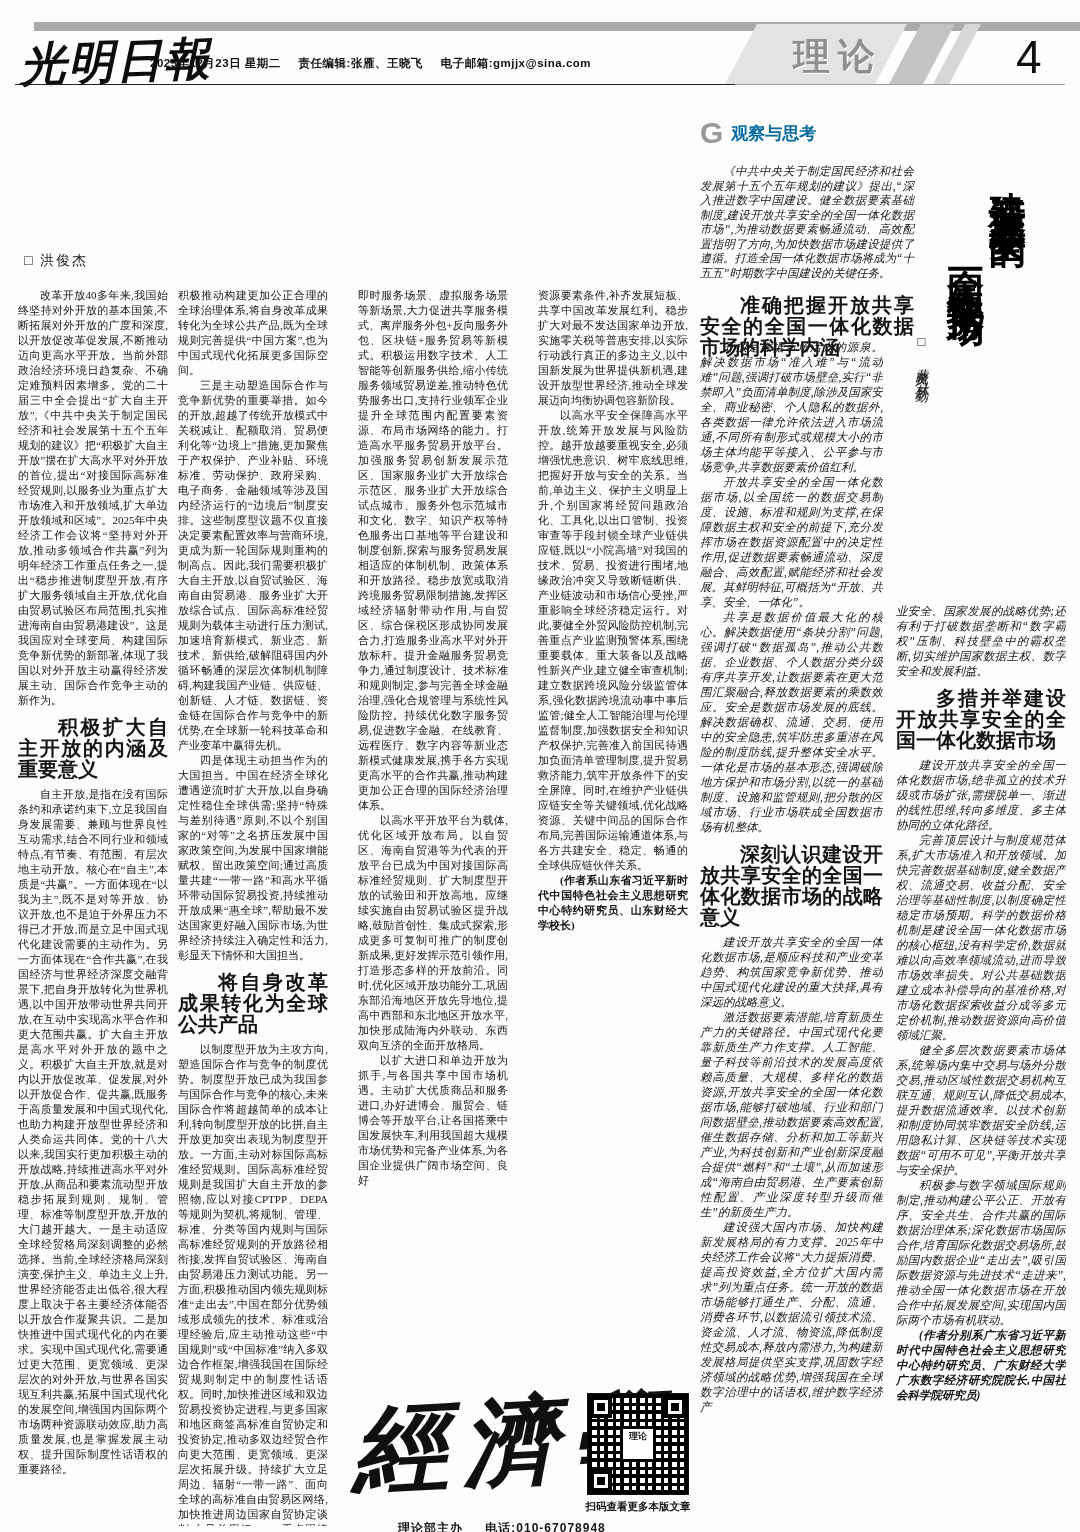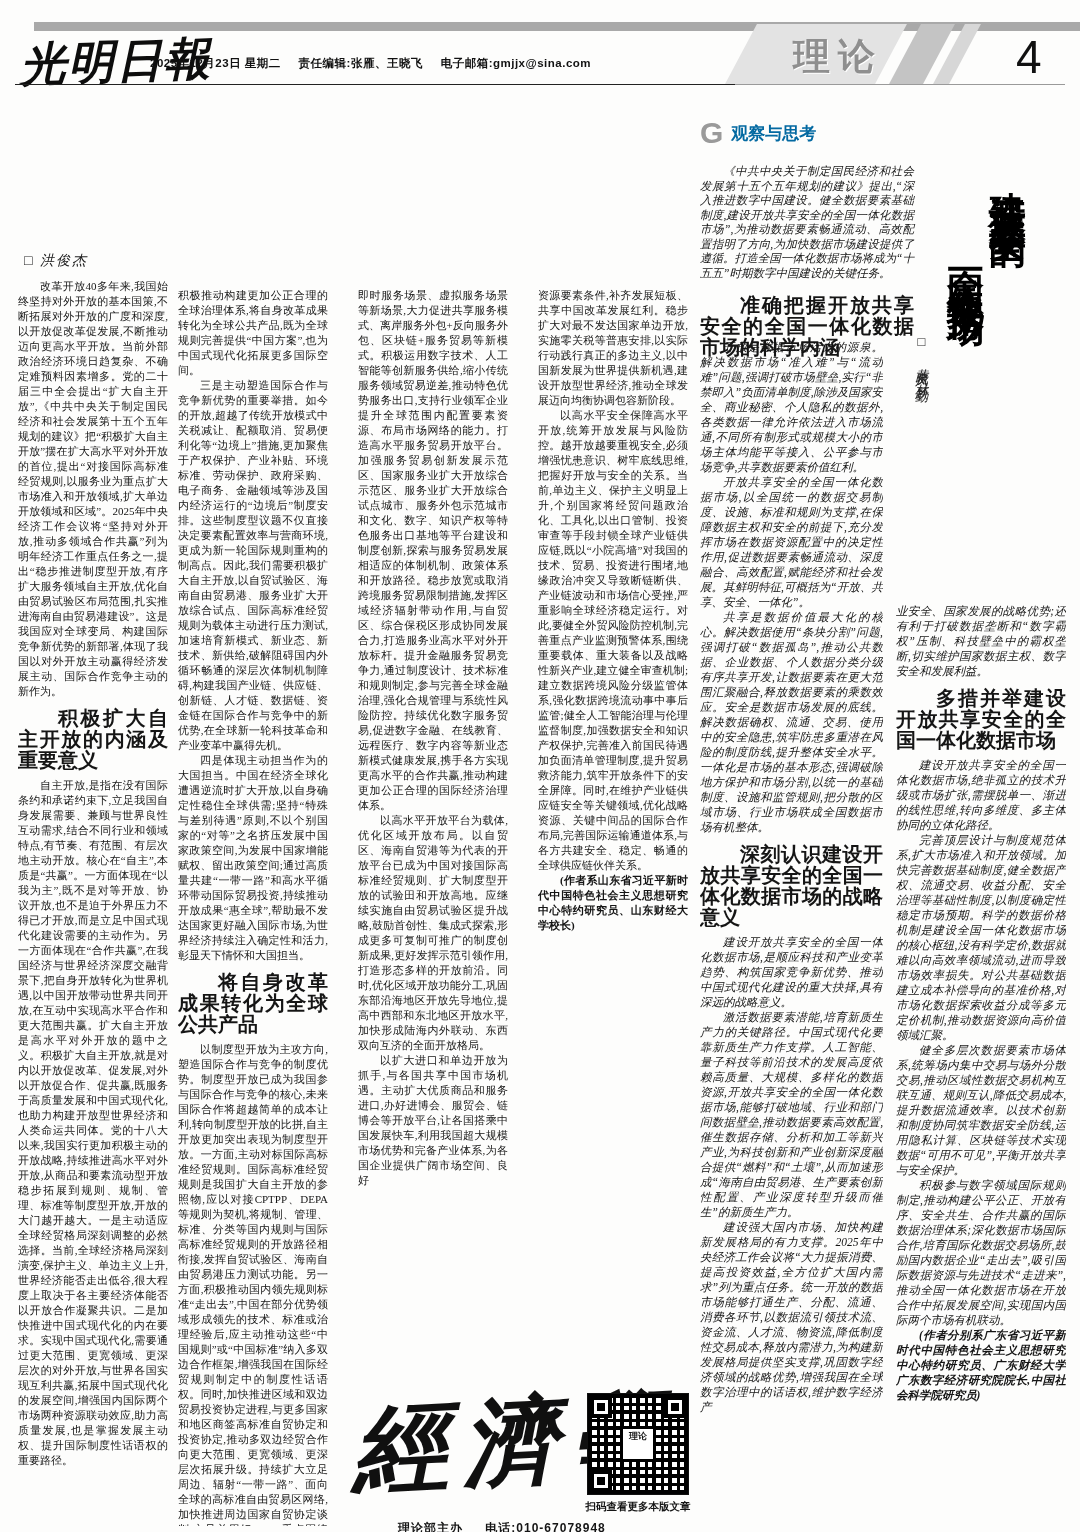--- a/index.html
+++ b/index.html
@@ -25,30 +25,30 @@
   .section-label { position:absolute; left:58px; top:8px; font-family:"Liberation Sans", sans-serif;
                    font-size:37px; font-weight:900; color:#8f8f8f; letter-spacing:8px;
                    text-shadow:1px 1px 0 #fff; }
   .section-rule { left:735px; top:84px; width:330px; height:1px; background:#9a9a9a; }
   .page-number { left:1016px; top:30px; font-family:"Liberation Sans", sans-serif;
                  font-size:46px; font-weight:400; color:#111; }
 
   
   .headline { left:20px; top:118px; width:480px; font-family:"Liberation Serif", serif;
               font-weight:900; font-size:46px; line-height:62px; letter-spacing:2px; color:#000; }
-  .byline-l { left:24px; top:252px; font-size:14px; font-style:italic; color:#222; letter-spacing:2px; }
+  .byline-l { left:24px; top:252px; font-size:14px; color:#222; letter-spacing:2px; }
 
   .col { font-size:11px; line-height:15px; text-align:justify; overflow:hidden; }
   .col p { text-indent:2em; }
   .col p.noindent { text-indent:0; }
   .subhead { font-family:"Liberation Sans", sans-serif; font-weight:bold; font-size:20px;
              line-height:21px; text-indent:2em; text-align:justify; margin:9px 0 7px; }
   .attr { font-weight:bold; }
 
-  .l-col1 { left:18px;  top:279px; width:150px; height:1238px; }
+  .l-col1 { left:18px;  top:288px; width:150px; height:1238px; }
   .l-col2 { left:178px; top:288px; width:150px; height:1238px; }
   .l-col3 { left:358px; top:288px; width:150px; height:1092px; }
   .l-col4 { left:538px; top:288px; width:150px; height:1092px; }
 
   
   .kicker { left:700px; top:118px; display:flex; align-items:center; gap:8px; }
   .g-icon { font-family:"Liberation Sans", sans-serif; font-size:30px; font-weight:900;
             color:#9a9a9a; line-height:30px; }
   .kicker-label { font-family:"Liberation Sans", sans-serif; font-size:17px; font-weight:bold; color:#0369a1; }
 

